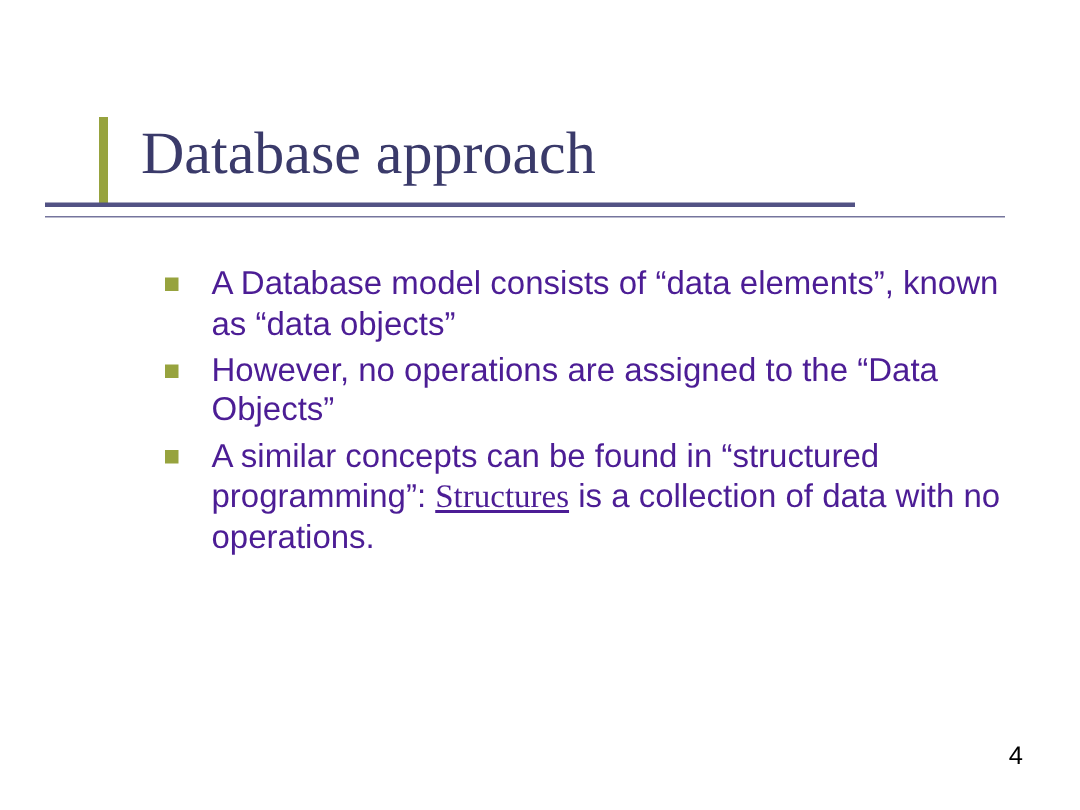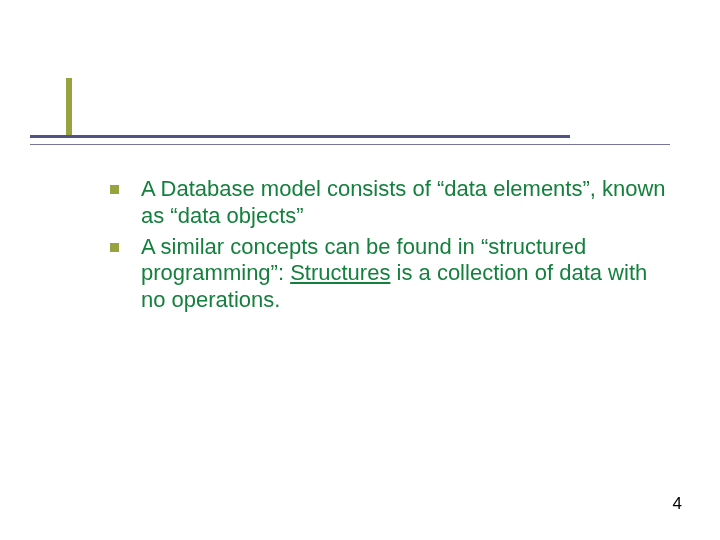--- a/index.html
+++ b/index.html
@@ -66,51 +66,57 @@
   .bullet-marker {
     width: 9px;
     height: 9px;
     background: #97a33e;
     margin-top: 9px;
     margin-right: 22px;
     flex-shrink: 0;
   }
   .bullet-text {
     font-size: 22px;
-    color: #15803d;
+    color: #4c1d95;
     flex: 1;
   }
   .underlined {
     text-decoration: underline;
+    font-family: Liberation Serif, serif;
   }
   .page-number {
     position: absolute;
     right: 38px;
     bottom: 26px;
     font-size: 17px;
     color: #000000;
   }
 </style>
 </head>
 <body>
 
 <div class="slide">
 
   <div class="accent-bar"></div>
+  <div class="title">Database approach</div>
   <div class="rule-thick"></div>
   <div class="rule-thin"></div>
 
   <div class="body">
 
     <div class="bullet-item">
       <div class="bullet-marker"></div>
       <div class="bullet-text">A Database model consists of “data elements”, known as “data objects”</div>
     </div>
 
 
+    <div class="bullet-item">
+      <div class="bullet-marker"></div>
+      <div class="bullet-text">However, no operations are assigned to the “Data Objects”</div>
+    </div>
 
     <div class="bullet-item">
       <div class="bullet-marker"></div>
       <div class="bullet-text"><span>A similar concepts can be found in “structured programming”: </span><span class="underlined">Structures</span><span> is a collection of data with no operations.</span></div>
     </div>
 
   </div>
 
   <div class="page-number">4</div>
 

